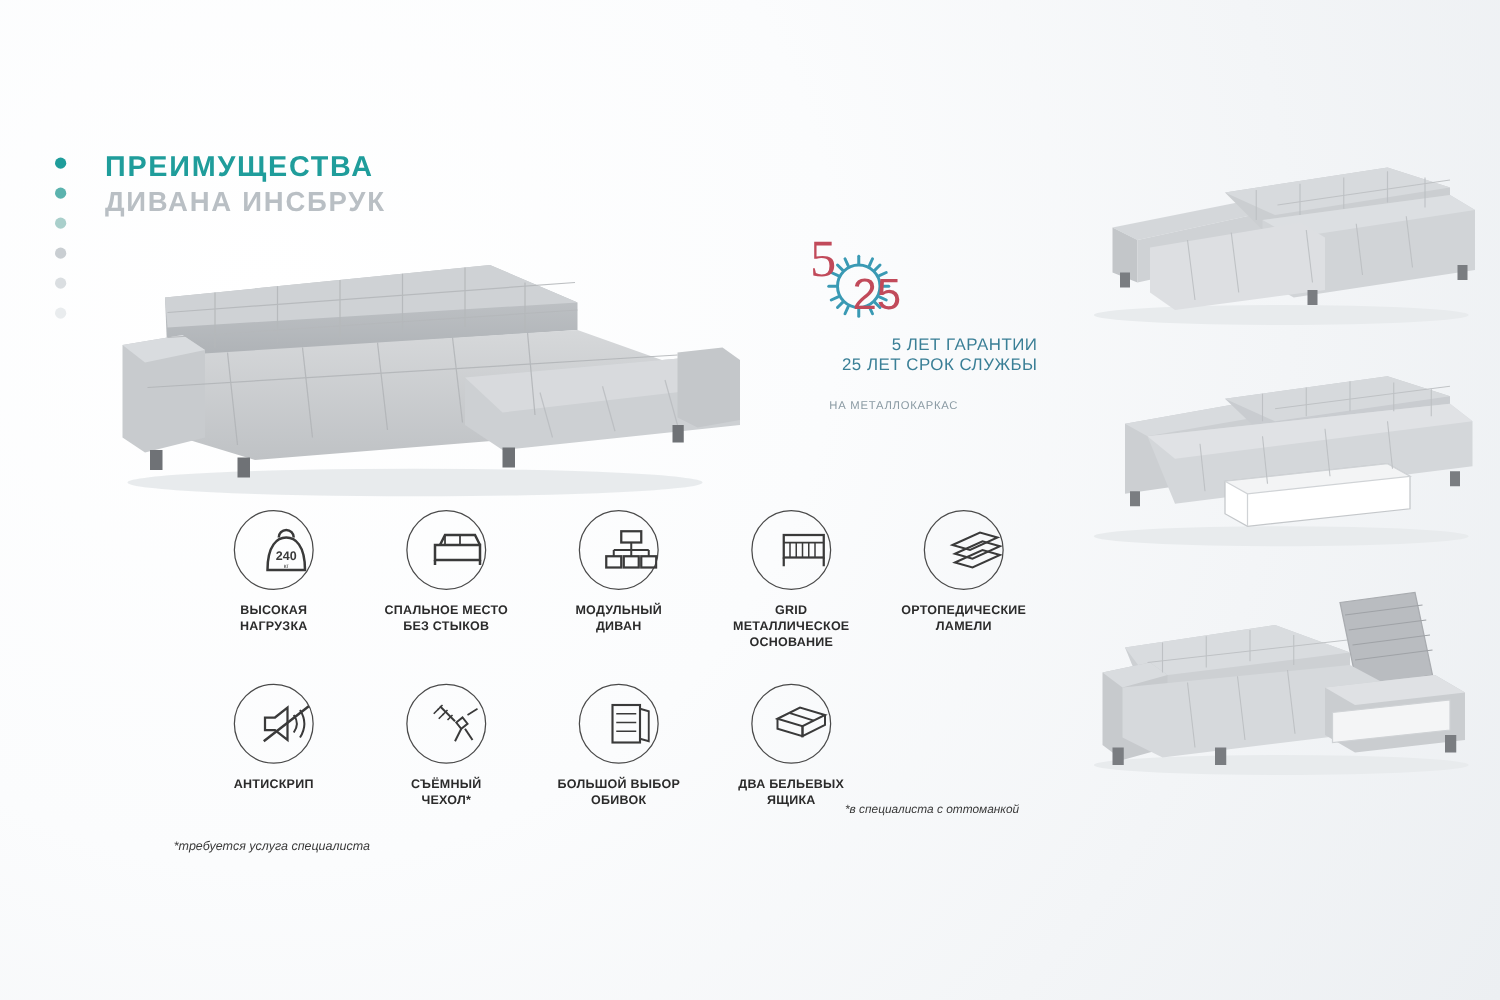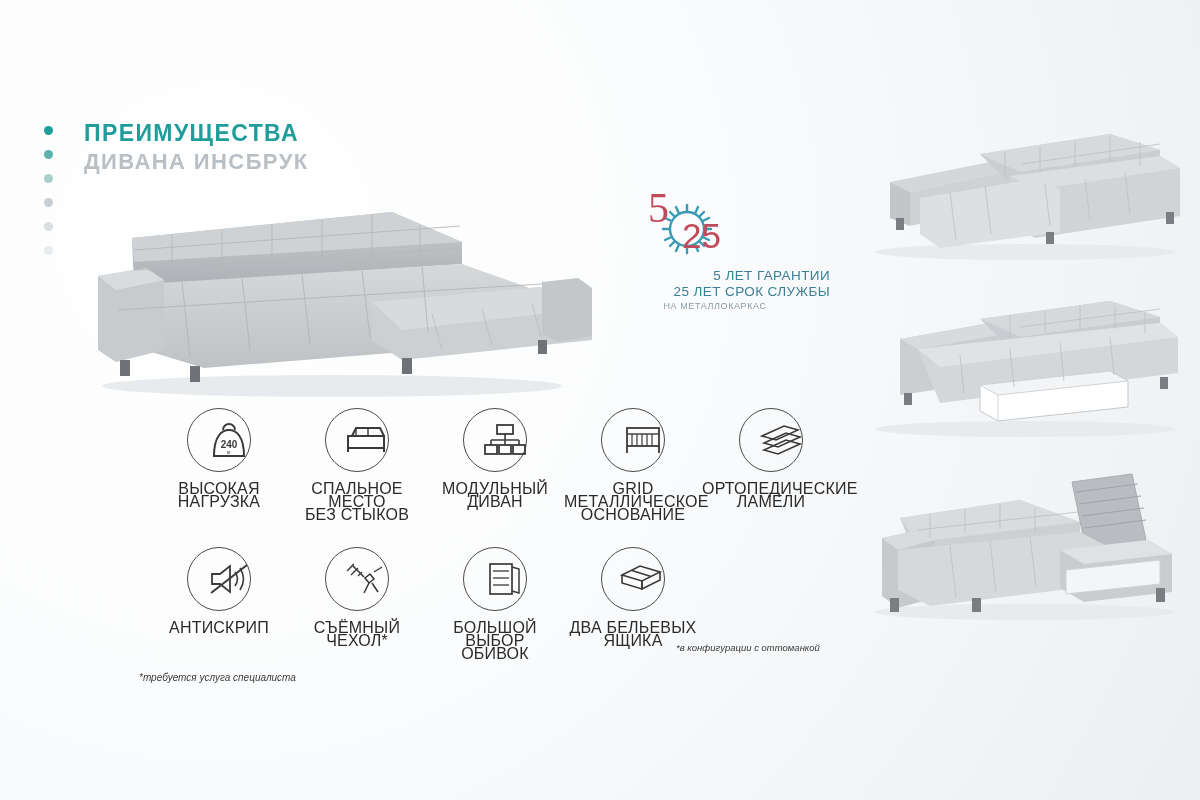--- a/index.html
+++ b/index.html
@@ -45,35 +45,35 @@
     font-size:42px; color:#c14a5a; font-family:"Liberation Serif", serif;
   }
   .warranty .n25 {
     position:absolute; left:82px; top:30px;
     font-size:35px; color:#c14a5a; font-family:Liberation Sans, sans-serif;
   }
   .warranty .gear { position:absolute; left:56px; top:12px; }
   .warranty .wline {
     font-size:13.5px; color:#3a7f96; letter-spacing:.4px; line-height:16px;text-align:right;
   }
-  .warranty .wsub { font-size:9px; color:#8a9aa3; letter-spacing:.6px; margin-top:1px; }
+  .warranty .wsub { font-size:9px; color:#8a9aa3; letter-spacing:.6px; margin-top:19px; }
 
   
   .features { position:absolute; left:150px; top:408px; width:690px; }
   .frow { display:flex; }
   .fcell { width:138px; text-align:center; }
   .fcell .circle {
     width:64px; height:64px; border-radius:50%;
     border:1.4px solid #4a4a4a;
     margin:0 auto 10px auto;
     display:flex; align-items:center; justify-content:flex-end;
     background:transparent;
   }
   .fcell .lbl {
-    font-size:16px; font-weight:normal; letter-spacing:.2px;
+    font-size:10px; font-weight:bold; letter-spacing:.2px;
     line-height:13px; color:#2b2b2b; text-transform:uppercase;
   }
   .frow2 { margin-top:26px; }
   .note-small {
     position:absolute; left:676px; top:642px;
     font-size:9.5px; font-style:italic; color:#3a3a3a;
   }
   .note-foot {
     position:absolute; left:124px; top:672px;
     font-size:10px; font-style:italic; color:#3a3a3a;margin-left:15px;
@@ -358,21 +358,21 @@
           </svg>
         </div>
         <div class="lbl">
           <span>ДВА БЕЛЬЕВЫХ</span><br>
           <span>ЯЩИКА</span>
         </div>
       </div>
     </div>
   </div>
 
-  <div class="note-small">*в конфигурации с оттоманкой</div>
+  <div class="note-small">*в специалиста с оттоманкой</div>
   <div class="note-foot">*требуется услуга специалиста</div>
 
   <div class="photos">
 
     <div class="photo">
       <svg width="330" height="155" viewBox="0 0 330 155">
         <ellipse cx="165" cy="132" rx="150" ry="8" fill="#e8ebed"></ellipse>
         <path d="M30 62 L140 40 L160 48 L50 72 Z" fill="#d4d7da"></path>
         <path d="M30 62 L50 72 L50 106 L30 98 Z" fill="#c3c6c9"></path>
         <path d="M50 72 L160 48 L160 82 L50 106 Z" fill="#cfd2d5"></path>

